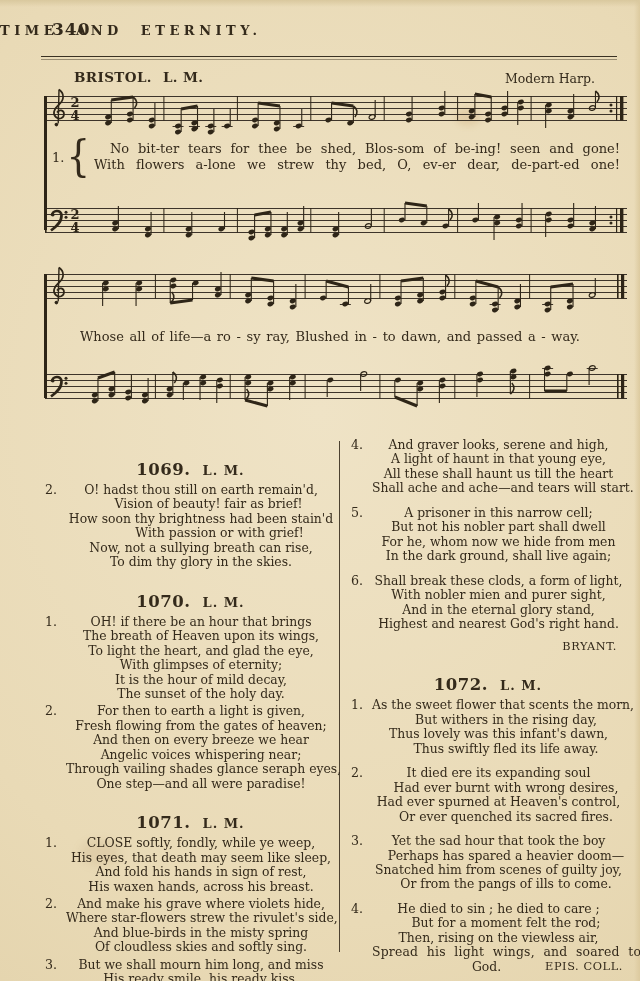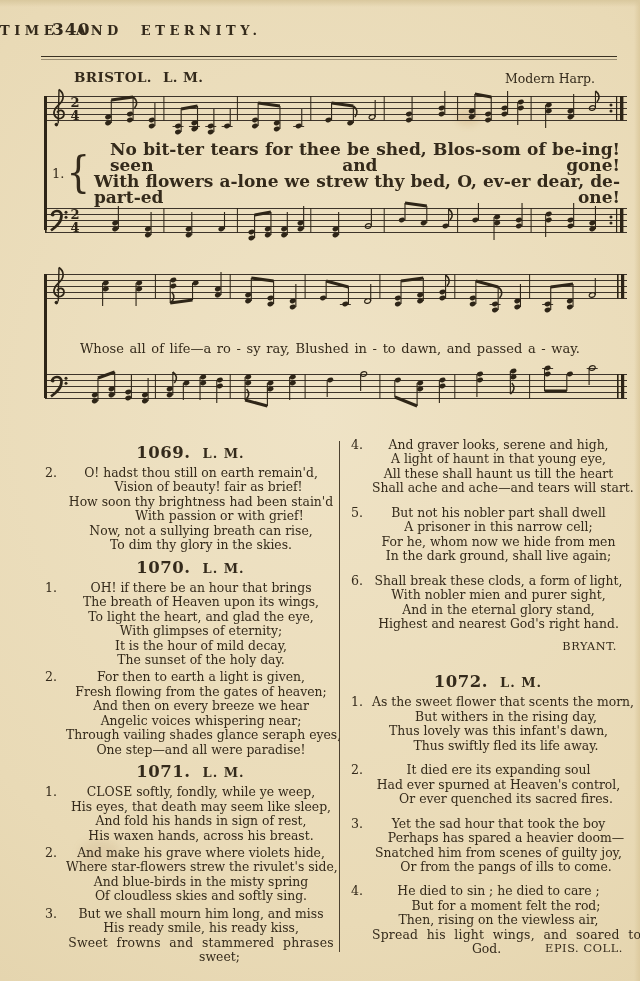--- a/index.html
+++ b/index.html
@@ -29,32 +29,32 @@
   svg.staff text{font-family:"DejaVu Serif","Liberation Serif",serif;}
   #staff0{top:86px;}  #staff1{top:184px;}  #staff2{top:260px;}  #staff3{top:352px;}
   .sysbar{position:absolute;left:44px;width:2.5px;background:#2e2517;}
   .sysbar.b1{top:96px;height:134px;}
   .sysbar.b2{top:274px;height:124px;}
 
   .lyric-block{position:absolute;left:46px;top:141px;width:578px;display:flex;align-items:center;}
   .lv-num{font-size:13px;margin:0 2px 0 6px;}
   .lv-brace{font-size:37px;line-height:30px;transform:scaleY(1.15);font-weight:normal;margin-right:4px;}
   .lv-lines{flex:1;}
-  .lv-line{font-size:17px;line-height:16px;text-align:justify;text-align-last:justify;white-space:normal;font-weight:bold;}
+  .lv-line{font-size:13px;line-height:16px;text-align:justify;text-align-last:justify;white-space:normal;}
   .lv-line.l1{padding-left:16px;padding-right:4px;}
   .lv-line.l2{padding-right:4px;}
   .lyric-single{position:absolute;left:80px;top:329px;width:500px;font-size:13px;
-    text-align:justify;text-align-last:justify;margin-top:12px;}
+    text-align:justify;text-align-last:justify;}
 
   .col{position:absolute;top:438px;}
   .col-left{left:45px;width:291px;}
   .col-right{left:351px;width:274px;}
   .col-divider{position:absolute;left:339px;top:441px;width:1px;height:511px;background:#4c4130;}
 
-  .hymn-heading{text-align:center;margin:5px 0 4px;}
+  .hymn-heading{text-align:center;margin:22px 0 4px;}
   .hymn-number{font-size:16.5px;font-weight:bold;letter-spacing:.5px;}
   .hymn-meter{font-size:13px;font-weight:bold;margin-left:12px;letter-spacing:1px;}
   .verse{position:relative;padding-left:21px;margin:0 0 3px;}
   .col-right .verse{margin-bottom:10px;}
   .verse-num{position:absolute;left:0;top:0;font-size:12.6px;line-height:14.45px;}
   .vline{font-size:12.4px;line-height:14.45px;white-space:nowrap;text-align:center;}
   .ind1{padding-left:15px;} .ind2{padding-left:37px;} .ind3{padding-left:56px;}
   .wide{letter-spacing:.2px;word-spacing:4.5px;}
   .attr{text-align:right;font-size:11.3px;letter-spacing:.6px;padding-right:8px;margin:-1px 0 19px;}
   .right-attr{float:right;font-size:11.3px;letter-spacing:.6px;padding-right:2px;}
@@ -499,22 +499,22 @@
   <div class="col col-right">
       <div class="verse">
         <span class="verse-num">4.</span>
         <div class="vline ind0">And graver looks, serene and high,</div>
         <div class="vline ind0">A light of haunt in that young eye,</div>
         <div class="vline ind0">All these shall haunt us till the heart</div>
         <div class="vline ind0">Shall ache and ache—and tears will start.</div>
       </div>
       <div class="verse">
         <span class="verse-num">5.</span>
+        <div class="vline ind0">A prisoner in this narrow cell;</div>
         <div class="vline ind0">But not his nobler part shall dwell</div>
-        <div class="vline ind0">A prisoner in this narrow cell;</div>
         <div class="vline ind0">For he, whom now we hide from men</div>
         <div class="vline ind0">In the dark ground, shall live again;</div>
       </div>
       <div class="verse">
         <span class="verse-num">6.</span>
         <div class="vline ind0">Shall break these clods, a form of light,</div>
         <div class="vline ind0">With nobler mien and purer sight,</div>
         <div class="vline ind0">And in the eternal glory stand,</div>
         <div class="vline ind0">Highest and nearest God's right hand.</div>
       </div>
@@ -523,20 +523,21 @@
       <div class="verse">
         <span class="verse-num">1.</span>
         <div class="vline ind0">As the sweet flower that scents the morn,</div>
         <div class="vline ind1">But withers in the rising day,</div>
         <div class="vline ind0">Thus lovely was this infant's dawn,</div>
         <div class="vline ind1">Thus swiftly fled its life away.</div>
       </div>
       <div class="verse">
         <span class="verse-num">2.</span>
         <div class="vline ind0">It died ere its expanding soul</div>
+        <div class="vline ind1">Had ever burnt with wrong desires,</div>
         <div class="vline ind0">Had ever spurned at Heaven's control,</div>
         <div class="vline ind1">Or ever quenched its sacred fires.</div>
       </div>
       <div class="verse">
         <span class="verse-num">3.</span>
         <div class="vline ind0">Yet the sad hour that took the boy</div>
         <div class="vline ind1">Perhaps has spared a heavier doom—</div>
         <div class="vline ind0">Snatched him from scenes of guilty joy,</div>
         <div class="vline ind1">Or from the pangs of ills to come.</div>
       </div>

